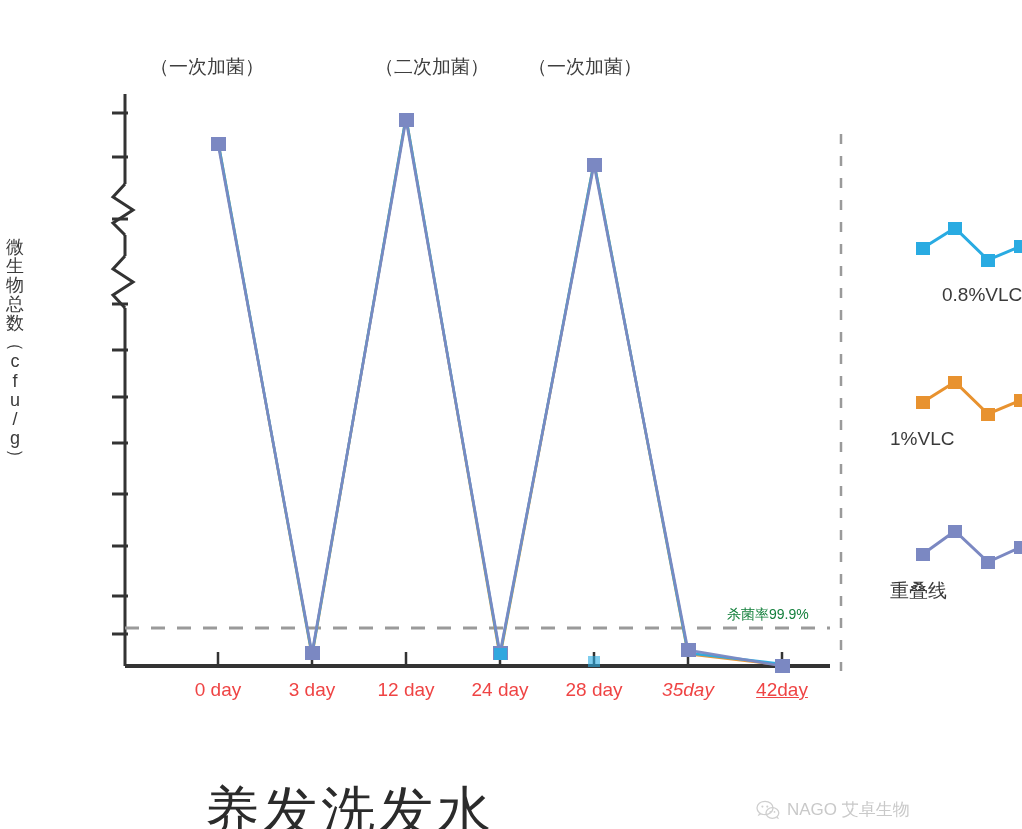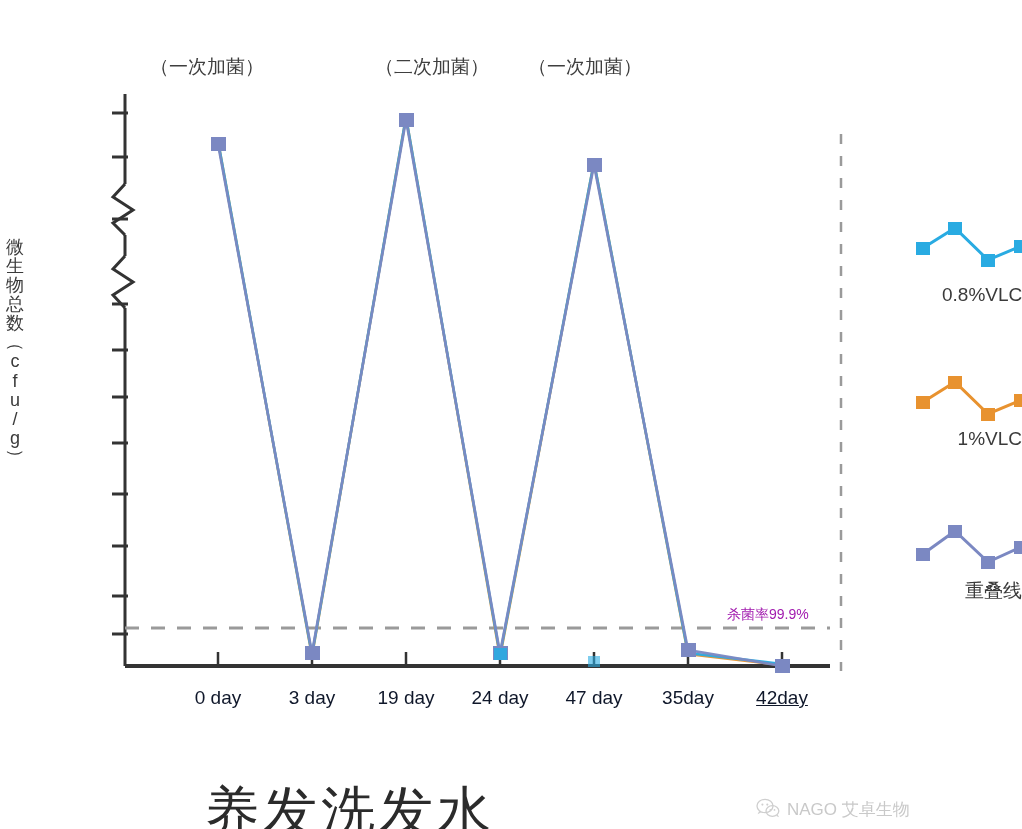--- a/index.html
+++ b/index.html
@@ -66,44 +66,43 @@
   #yaxis-title span { display: block; }
   #yaxis-title .rot {
     display: block;
     transform: rotate(90deg);
   }
 
   
   .xtick-label {
     position: absolute;
     font-size: 19px;
-    color: #0f172a;
+    color: #ef4444;
     white-space: nowrap;
     transform: translateX(-50%);
     top: 663px;
-    margin-top: 8px;
   }
 
   
   #threshold-label {
     position: absolute;
     left: 727px;
     top: 590px;
     font-size: 14px;
-    color: #a21caf;
+    color: #15803d;
     white-space: nowrap;
   }
 
   
   .legend-entry { position: absolute; width: 132px; }
   .legend-caption {
     position: absolute;
     left: 0;
     width: 132px;
-    text-align: right;
+    text-align: left;
     font-size: 19px;
     color: #3a3a3a;
     white-space: nowrap;
   }
   .legend-caption.clip {
     text-align: left;
     padding-left: 52px;
     overflow: hidden;
   }
 
@@ -119,21 +118,21 @@
     letter-spacing: 4px;
     font-family: "DejaVu Sans", sans-serif;
   }
 
   
   #watermark {
     position: absolute;
     left: 756px;
     top: 782px;
     display: flex;
-    align-items: flex-start;
+    align-items: flex-end;
     gap: 7px;
     font-size: 17px;
     color: #c9c9c9;
     white-space: nowrap;
   }
   #watermark .wm-text { color: #c9c9c9; }
   #watermark svg { display: block; }
 </style>
 </head>
 <body>
@@ -249,24 +248,24 @@
     <span>c</span>
     <span>f</span>
     <span>u</span>
     <span>/</span>
     <span>g</span>
     <span class="rot">）</span>
   </div>
 
   <div class="xtick-label" style="left:218px;">0 day</div>
   <div class="xtick-label" style="left:312px;">3 day</div>
-  <div class="xtick-label" style="left:406px;">19 day</div>
+  <div class="xtick-label" style="left:406px;">12 day</div>
   <div class="xtick-label" style="left:500px;">24 day</div>
-  <div class="xtick-label" style="left:594px;">47 day</div>
-  <div class="xtick-label" style="left:688px;">35day</div>
+  <div class="xtick-label" style="left:594px;">28 day</div>
+  <div class="xtick-label" style="left:688px;font-style:italic;">35day</div>
   <div class="xtick-label" style="left:782px;text-decoration:underline;">42day</div>
 
   <div id="threshold-label">杀菌率99.9%</div>
 
   <div class="legend-entry" style="left:890px; top:268px;">
     <div class="legend-caption clip">0.8%VLC</div>
   </div>
   <div class="legend-entry" style="left:890px; top:412px;">
     <div class="legend-caption">1%VLC</div>
   </div>

